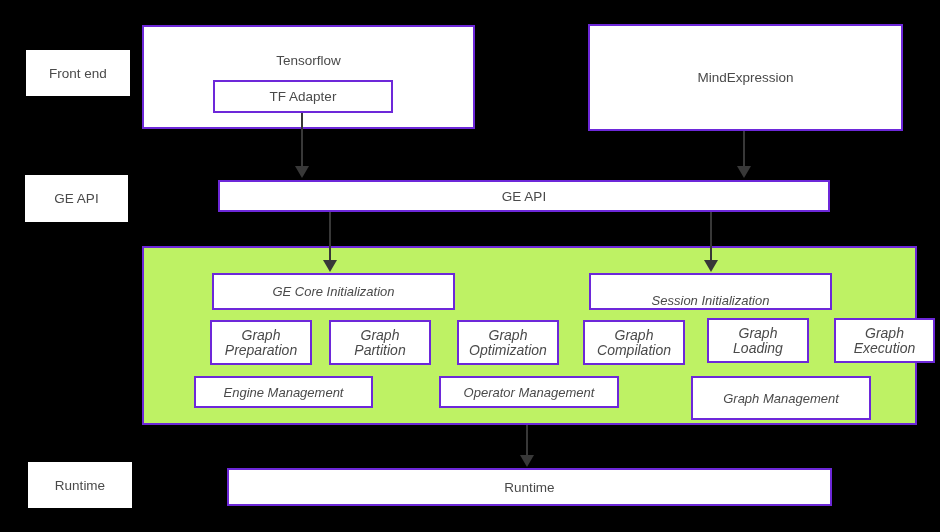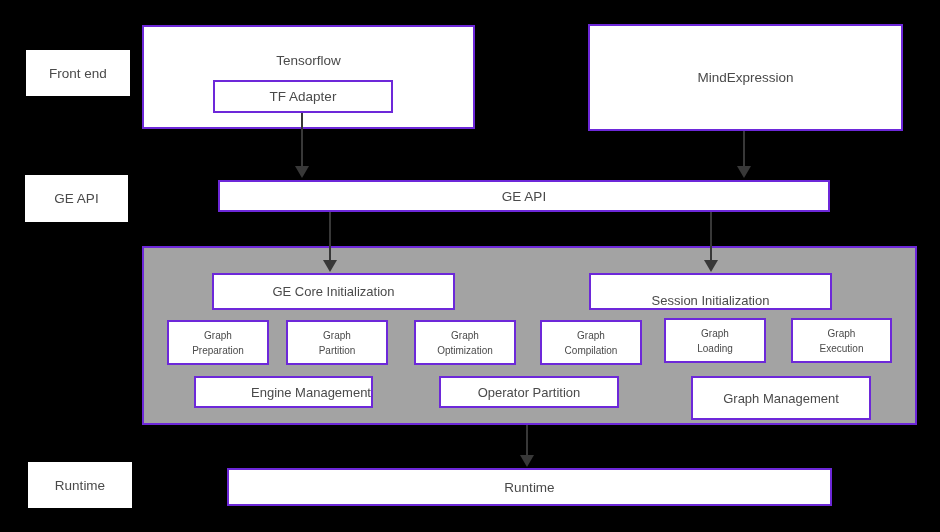--- a/index.html
+++ b/index.html
@@ -11,24 +11,24 @@
   .wbox {
     position:absolute; background:#ffffff; border:2px solid #6d28d9;
     box-sizing:border-box; display:flex; align-items:center; justify-content:center;
     text-align:center;
   }
   .side-label {
     position:absolute; background:#ffffff; box-sizing:border-box;
     display:flex; align-items:center; justify-content:center;
     font-size:13.5px; text-align:left;
   }
-  .panel { background:#a3a3a3; }
+  .panel { background:#bef264;font-style:italic; }
   .title-13 { font-size:13.5px; }
   .txt-13 { font-size:13px; }
-  .small2 { font-size:10px; line-height:15px; white-space:pre-line; }
+  .small2 { font-size:14px; line-height:15px; white-space:pre-line;margin-left:43px; }
   .box-title {
     position:absolute; left:0; right:0; top:26px; text-align:center;
     font-size:13.5px;
   }
   .arrow { position:absolute; width:14px; }
   .arrow .shaft { position:absolute; left:6px; top:0; width:2px; height:calc(100% - 10px); background:#383838; }
   .arrow .head {
     position:absolute; left:0; bottom:0; width:0; height:0;
     border-left:7px solid transparent; border-right:7px solid transparent;
     border-top:12px solid #383838;
@@ -91,25 +91,25 @@
     </div>
     <div class="wbox small2" style="left:520px; top:70px; width:102px; height:45px;">
       <span>Graph
 Loading</span>
     </div>
     <div class="wbox small2" style="left:647px; top:70px; width:101px; height:45px;">
       <span>Graph
 Execution</span>
     </div>
 
-    <div class="wbox txt-13" style="left:50px; top:128px; width:179px; height:32px;justify-content:flex-end;">
+    <div class="wbox txt-13" style="left:50px; top:128px; width:179px; height:32px;">
       <span>Engine Management</span>
     </div>
     <div class="wbox txt-13" style="left:295px; top:128px; width:180px; height:32px;">
-      <span>Operator Partition</span>
+      <span>Operator Management</span>
     </div>
     <div class="wbox txt-13" style="left:547px; top:128px; width:180px; height:44px;">
       <span>Graph Management</span>
     </div>
   </div>
 
   <div class="wbox title-13" style="left:227px; top:468px; width:605px; height:38px;">
     <span>Runtime</span>
   </div>
 

